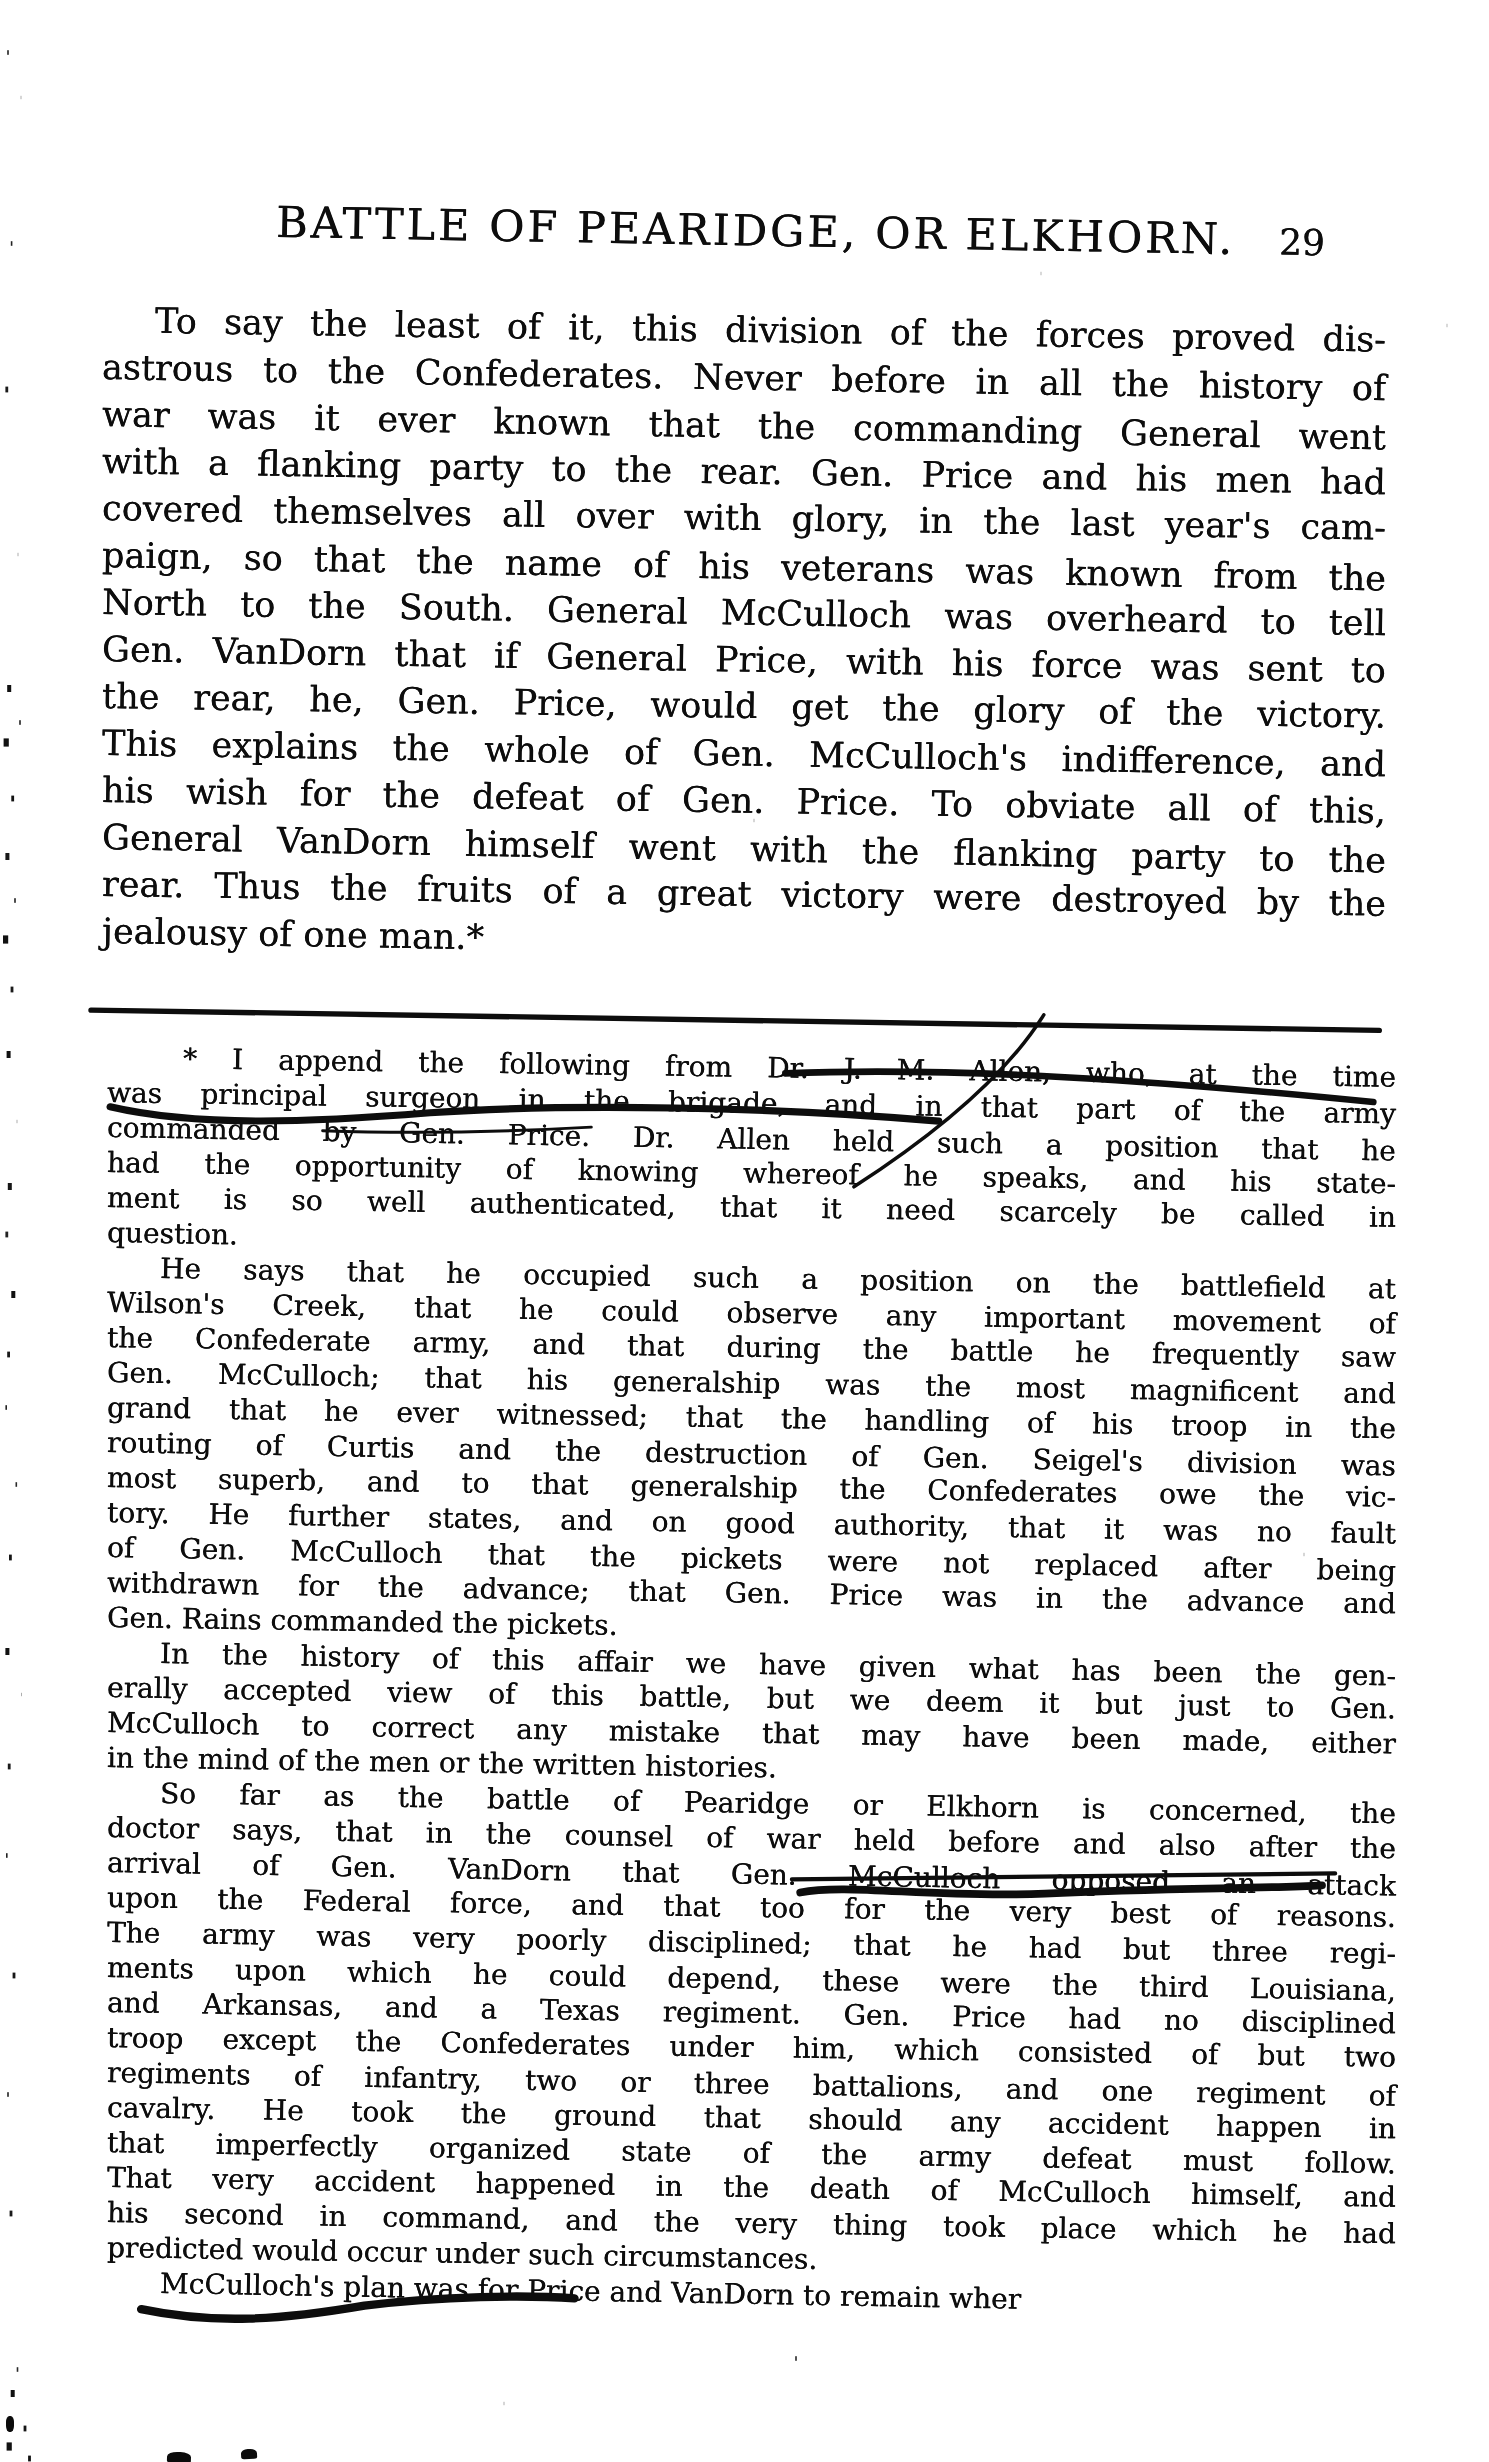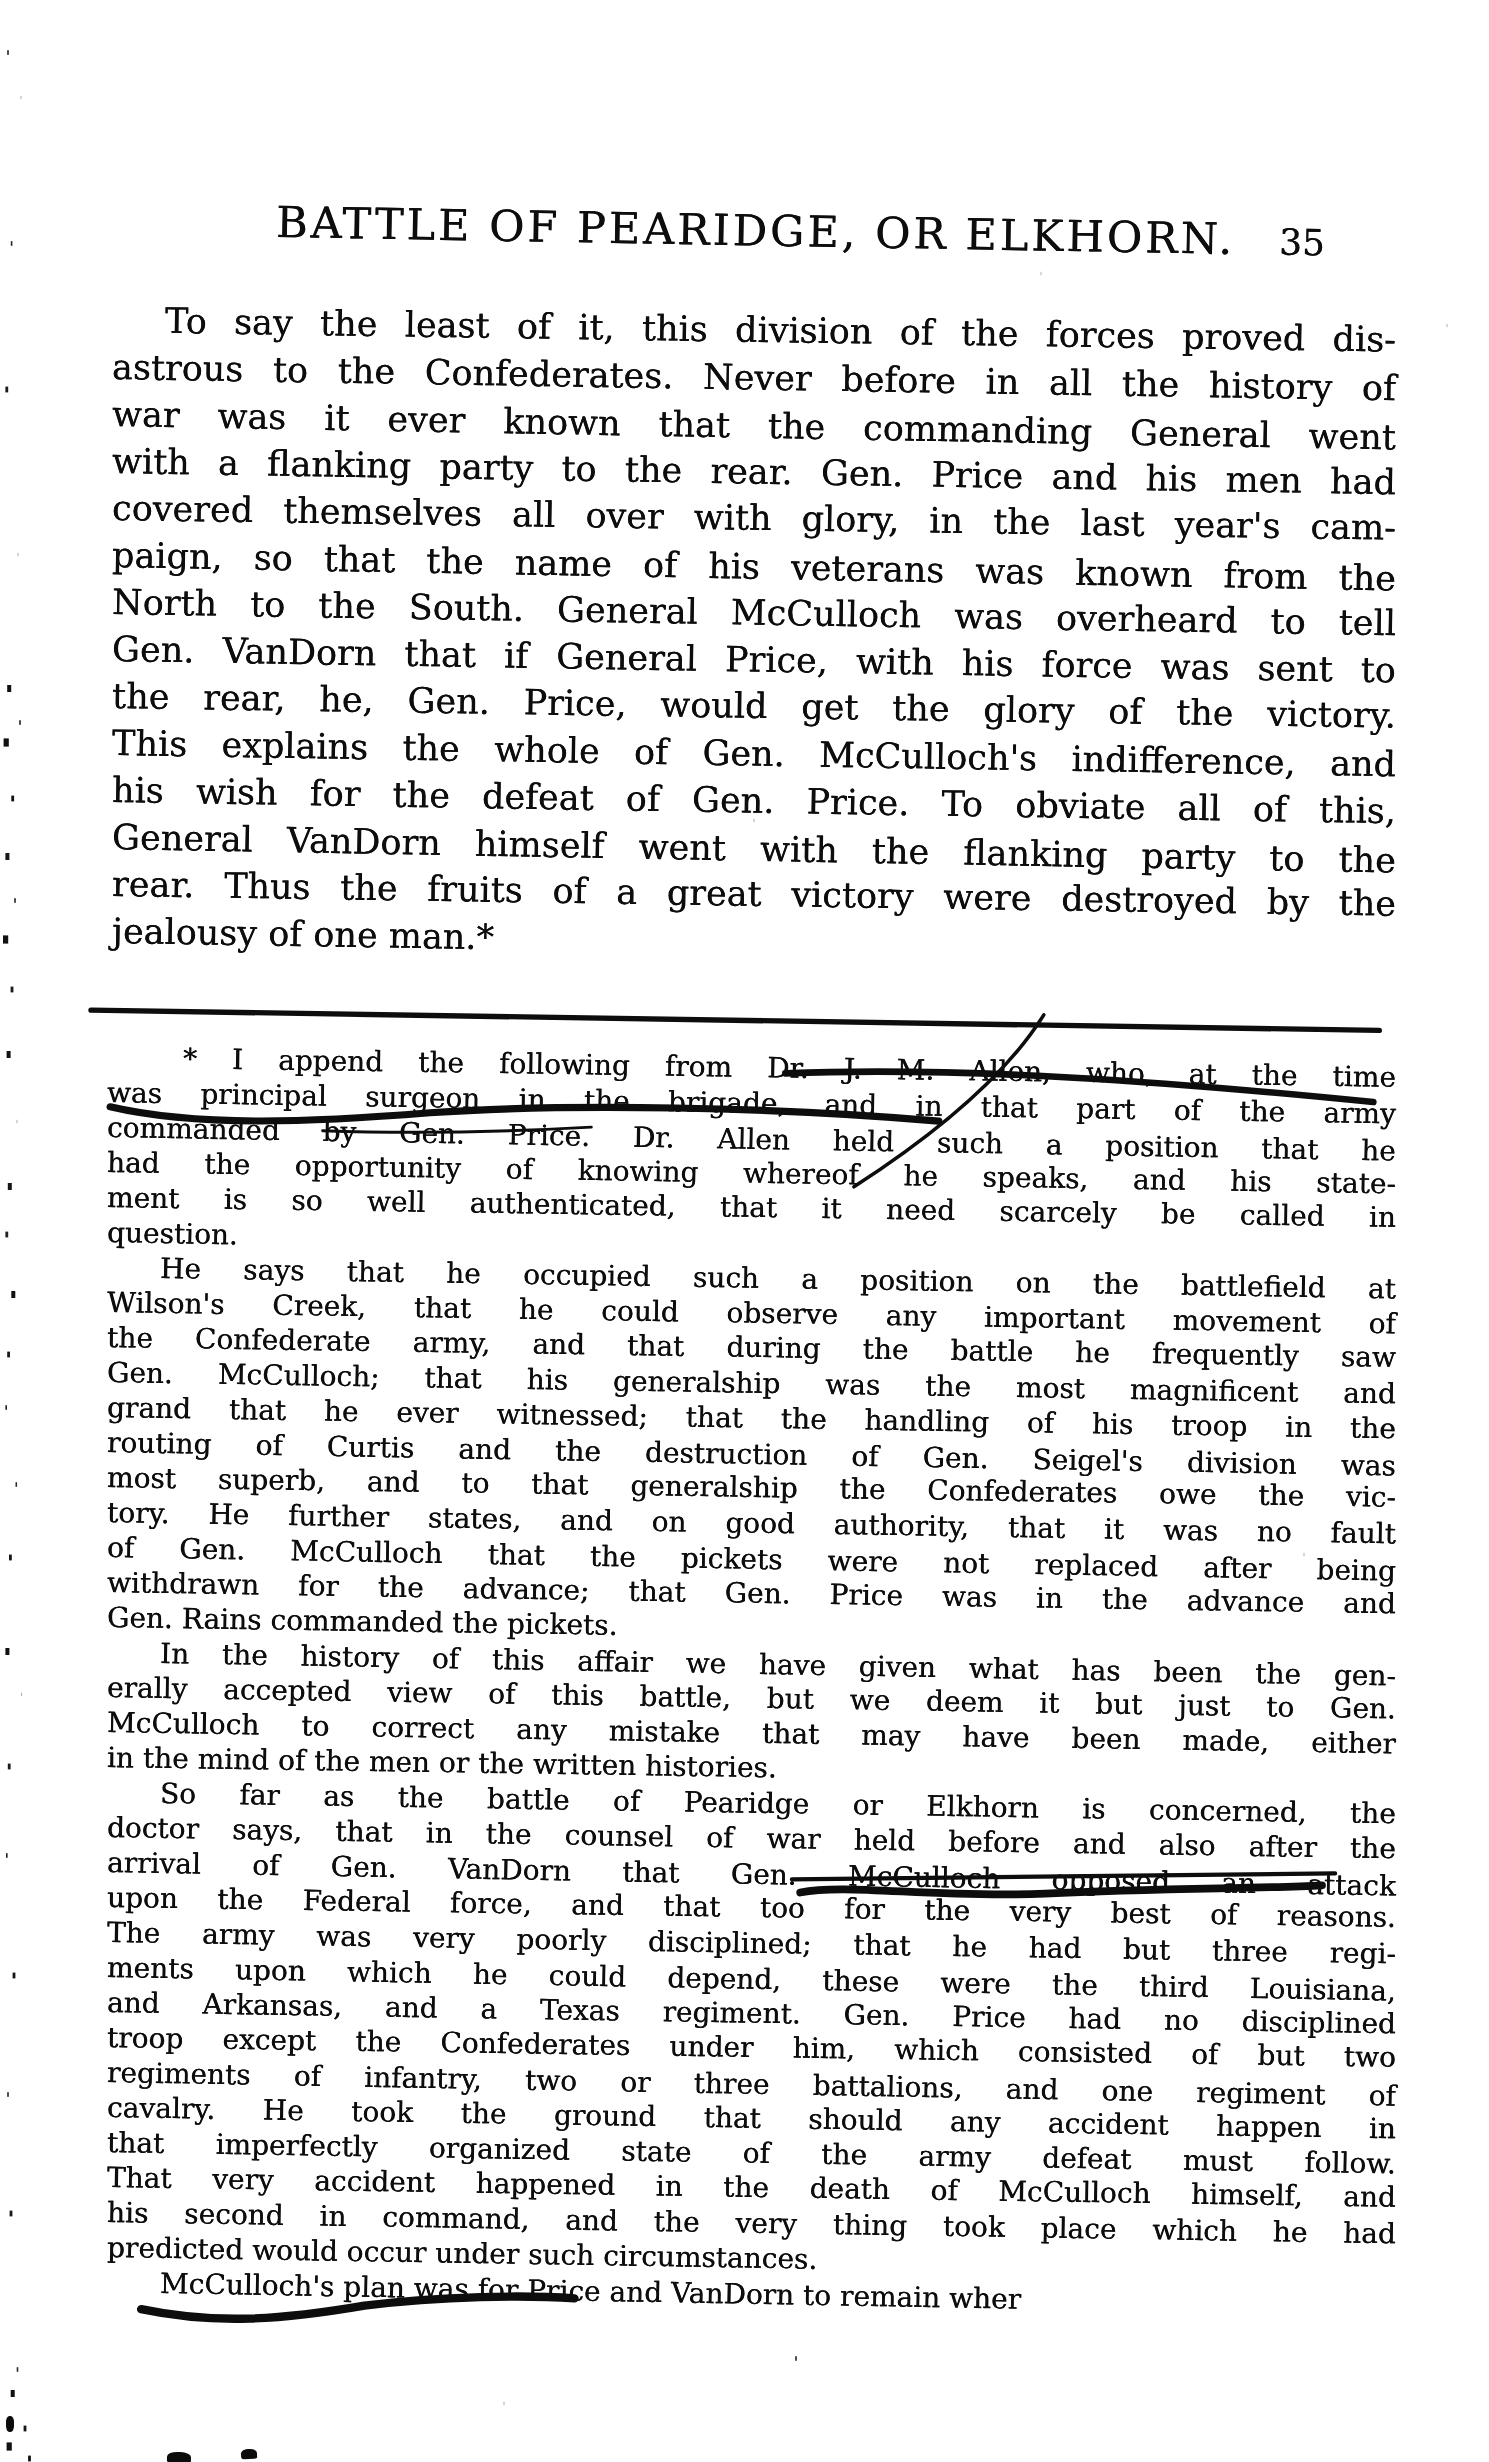--- a/index.html
+++ b/index.html
@@ -19,21 +19,21 @@
     text-shadow:0.4px 0 0 currentColor;
   }
   .hdr-num{
     position:absolute;left:1279px;top:222px;
     font-size:36px;
     transform:rotate(1deg);
     text-shadow:0.4px 0 0 currentColor;
   }
   
   .body-block{
-    position:absolute;left:112px;top:297px;width:1284px;
+    position:absolute;left:102px;top:297px;width:1284px;
     font-size:35px;
   }
   .body-block .line{height:47px;line-height:47px;}
   
   .foot-block{
     position:absolute;left:107px;top:1040px;width:1289px;
     font-size:28px;
   }
   .foot-block .line{height:35px;line-height:35px;}
   
@@ -77,21 +77,21 @@
   .blob.b1{left:167px;top:2452px;width:24px;height:10.7px;transform:rotate(2deg);}
   .blob.b2{left:241px;top:2449px;width:15.5px;height:9.6px;transform:rotate(-3deg);}
   .blob.b3{left:6px;top:2416px;width:8.4px;height:15.5px;border-radius:40%;}
 </style>
 </head>
 <body>
 
 <div class="page">
 
   <div class="hdr-title">BATTLE OF PEARIDGE, OR ELKHORN.</div>
-  <div class="hdr-num">35</div>
+  <div class="hdr-num">29</div>
 
   <main class="body-block" id="body-lines">
       <div class="line ind">To say the least of it, this division of the forces proved dis-</div>
       <div class="line">astrous to the Confederates.  Never before in all the history of</div>
       <div class="line">war was it ever known that the commanding General went</div>
       <div class="line">with a flanking party to the rear.  Gen. Price and his men had</div>
       <div class="line">covered themselves all over with glory, in the last year's cam-</div>
       <div class="line">paign, so that the name of his veterans was known from the</div>
       <div class="line">North to the South.  General McCulloch was overheard to tell</div>
       <div class="line">Gen. VanDorn that if General Price, with his force was sent to</div>

